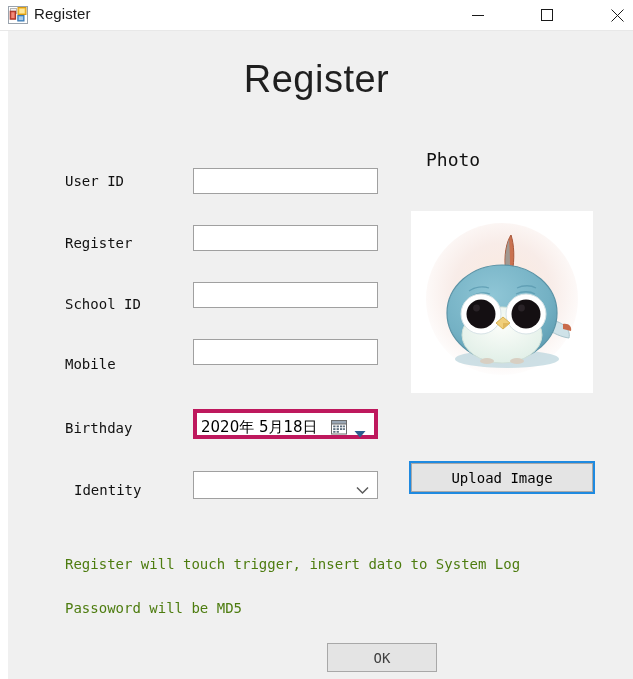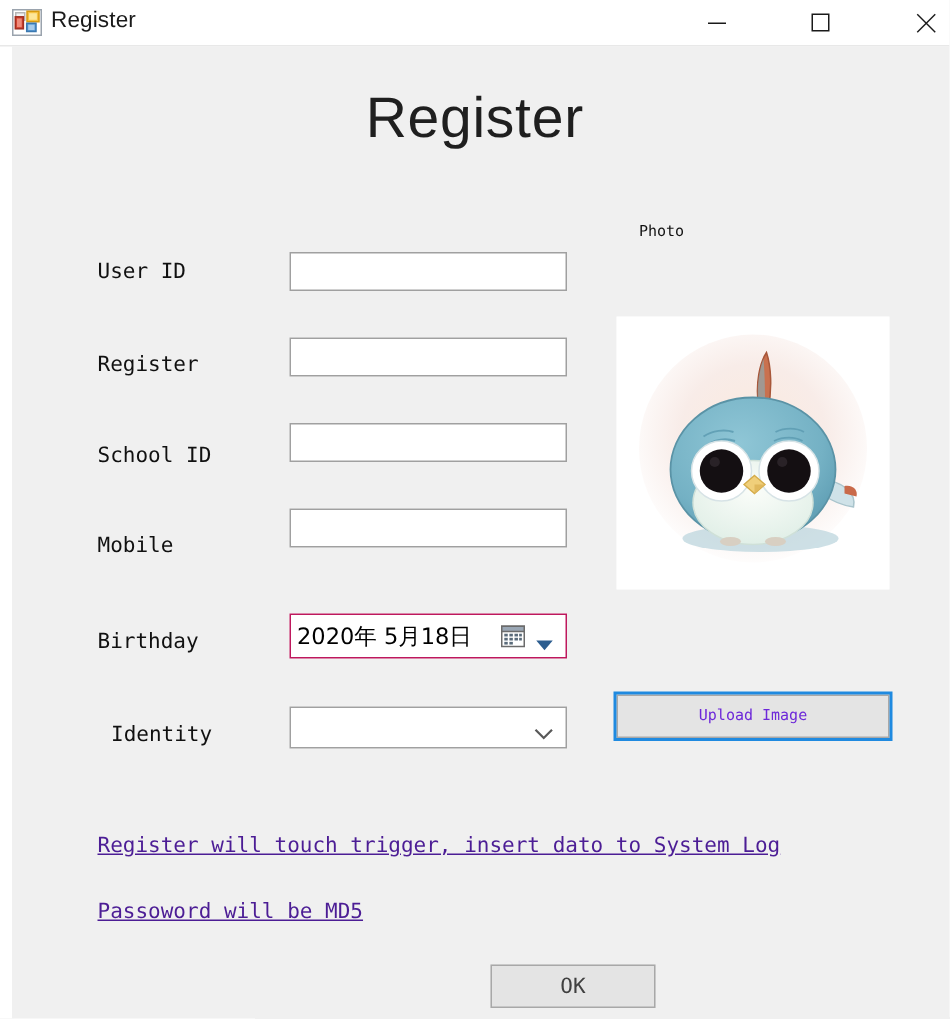--- a/index.html
+++ b/index.html
@@ -110,21 +110,21 @@
   }
 
   
   #birthday-picker {
     position: absolute;
     left: 185px;
     top: 378px;
     width: 185px;
     height: 30px;
     background: #ffffff;
-    border: 1px solid #be185d;
+    border: 4px solid #be185d;
     box-sizing: border-box;
   }
   #birthday-value {
     position: absolute;
     left: 4px; top: 5px;
     font-family: "DejaVu Sans", sans-serif;
     font-size: 15px;
     color: #000000;
     white-space: nowrap;
   }
@@ -163,21 +163,21 @@
     position: absolute;
     right: 8px; top: 9px;
   }
 
   
   #photo-label {
     position: absolute;
     left: 418px;
     top: 118px;
     font-family: "DejaVu Sans Mono", monospace;
-    font-size: 10px;
+    font-size: 18px;
     color: #111111;
   }
   #photo-box {
     position: absolute;
     left: 403px;
     top: 180px;
     width: 182px;
     height: 182px;
     background: #ffffff;
     overflow: hidden;
@@ -189,34 +189,33 @@
     left: 403px;
     top: 432px;
     width: 182px;
     height: 29px;
     background: #e4e4e4;
     border: 1px solid #a8a8a8;
     outline: 2px solid #1f8ae0;
     outline-offset: 0px;
     box-sizing: border-box;
     font-family: "DejaVu Sans Mono", monospace;
-    font-size: 10px;
-    color: #6d28d9;
+    font-size: 14px;
+    color: #000000;
     cursor: default;
     padding: 0;
   }
 
   .note-line {
     position: absolute;
     left: 57px;
     font-family: "DejaVu Sans Mono", monospace;
     font-size: 14px;
-    color: #4c1d95;
+    color: #4d7c0f;
     white-space: nowrap;
-    text-decoration: underline;
   }
   #note-1 { top: 525px; }
   #note-2 { top: 569px; }
 
   .dialog-button {
     position: absolute;
     top: 612px;
     width: 110px;
     height: 29px;
     background: #e4e4e4;

